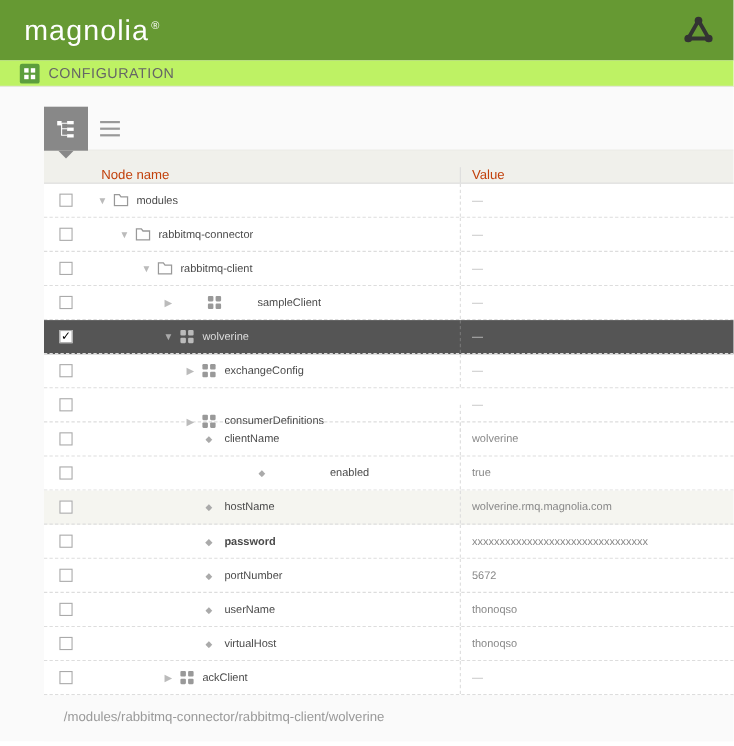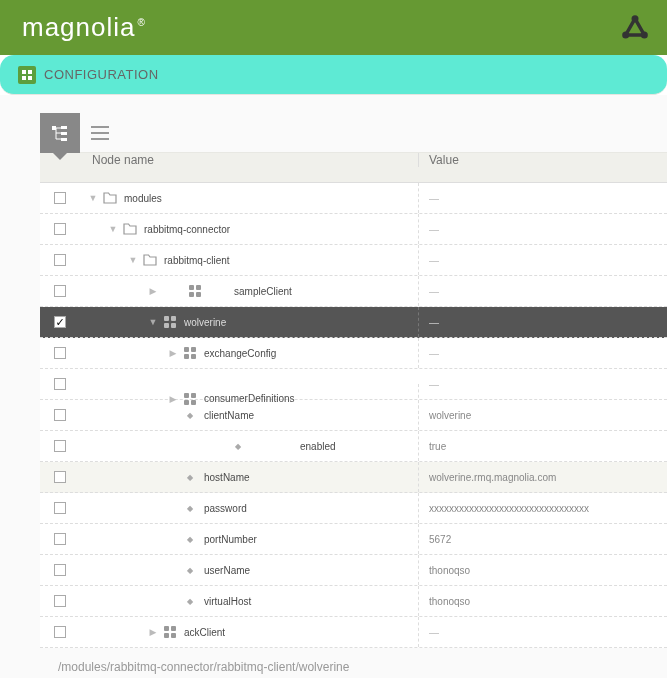--- a/index.html
+++ b/index.html
@@ -27,30 +27,29 @@
     align-items: baseline;
   }
   .logo-r { font-size: 10px; margin-left: 2px; position: relative; top:-10px;}
   .star-icon {
     width: 28px;
     height: 28px;
     fill: #333;
     cursor: pointer;
   }
   .breadcrumb-bar {
-    height: 40px;
-    background: #5eead4;
+    height: 24px;
+    background: #bef264;
     border-bottom: 1px solid #e5e5e0;
     display: flex;
     align-items: center;
     padding-left: 18px;
     font-size: 13px;
     color: #666;
     letter-spacing: 0.5px;
-    border-radius: 14px;
   }
   .breadcrumb-icon {
     width: 18px;
     height: 18px;
     background: #5c9e3d;
     border-radius: 2px;
     margin-right: 8px;
     display: flex;
     align-items: center;
     justify-content: center;
@@ -95,25 +94,25 @@
   .tree-icon { width: 18px; height: 18px; fill: #fff; }
   .menu-lines { width: 18px; height: 14px; }
   .menu-lines div { height: 2px; background: #999; margin-bottom: 4px; }
   
   .table-wrap {
     background: #fff;
   }
   .table-header {
     display: flex;
     height: 30px;
-    align-items: flex-start;
+    align-items: flex-end;
     background: #f0f0eb;
     border-bottom: 1px solid #ddd;
     font-size: 12px;
-    color: #737373;
+    color: #c2410c;
   }
   .col-check { width: 40px; flex-shrink:0; }
   .col-name { flex: 1; padding-left: 12px; border-right: 1px solid #ddd; }
   .col-value { width: 248px; padding-left: 10px; flex-shrink:0;}
   
   .row {
     display: flex;
     height: 31px;
     align-items: center;
     border-bottom: 1px dashed #ddd;
@@ -418,21 +417,21 @@
             <span class="arrow"></span>
             <span class="node-icon prop-icon"></span>
             <span>hostName</span>
           </div>
           <div class="value-cell">wolverine.rmq.magnolia.com</div>
         </div>
         <div class="row">
           <div class="col-check">
             <div class="checkbox"></div>
           </div>
-          <div class="name-cell" style="padding-left: 88px;">
+          <div class="name-cell" style="padding-left: 88px; font-weight: bold;">
             <span class="arrow"></span>
             <span class="node-icon prop-icon"></span>
             <span>password</span>
           </div>
           <div class="value-cell">xxxxxxxxxxxxxxxxxxxxxxxxxxxxxxxx</div>
         </div>
         <div class="row">
           <div class="col-check">
             <div class="checkbox"></div>
           </div>

